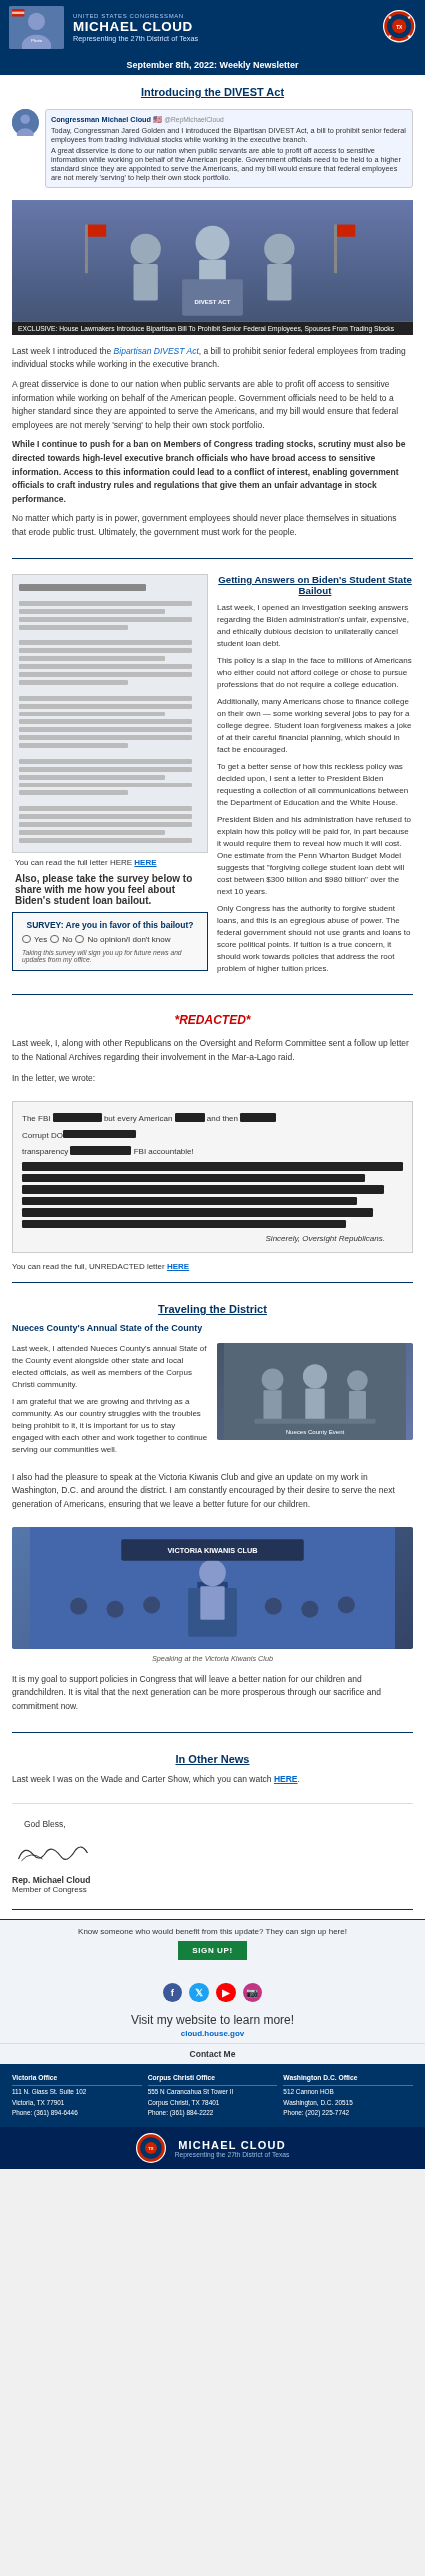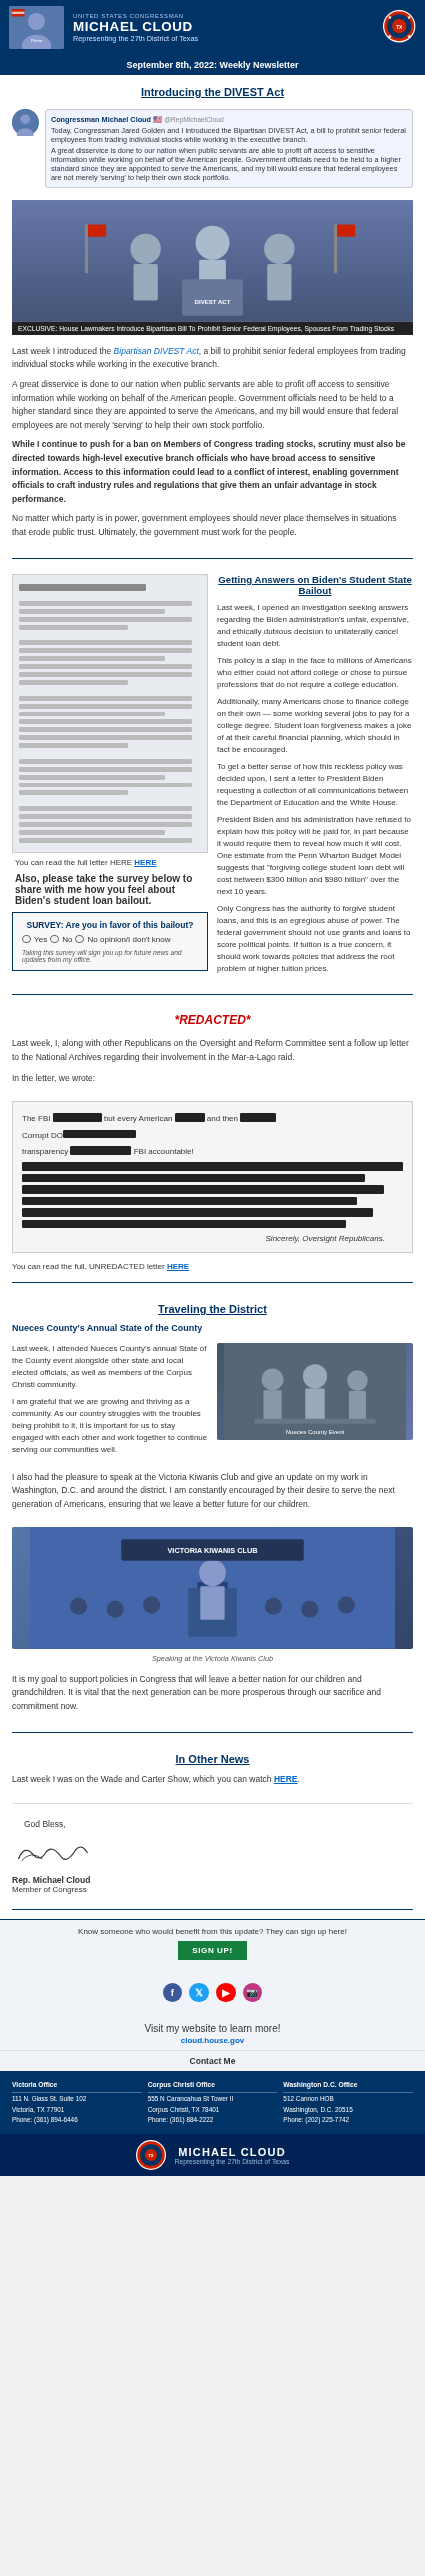--- a/index.html
+++ b/index.html
@@ -726,21 +726,21 @@
     <button class="signup-btn">SIGN UP!</button>
   </div>
 
   <div style="text-align:center; padding:4.9px 0; background:#f0f4f8;">
     <div class="social-icons-row">
       <div class="social-icon-circle si-fb">f</div>
       <div class="social-icon-circle si-tw">𝕏</div>
       <div class="social-icon-circle si-yt">▶</div>
       <div class="social-icon-circle si-ig">📷</div>
     </div>
-    <div style="font-size:10px; margin-top:15px;">Visit my website to learn more!</div>
+    <div style="font-size:12px; margin-top:5px;">Visit my website to learn more!</div>
     <div style="font-size:8px; color:#0066cc; font-weight:bold; margin-top:1.8px;">cloud.house.gov</div>
   </div>
 
   <div style="background:#f0f4f8; text-align:center; padding:4.9px; font-weight:bold; font-size:8.5px; border-top:0.6px solid #ddd;">Contact Me</div>
 
   <div class="footer-contact">
     <div class="footer-offices">
       <div class="footer-office">
         <div class="footer-office-title">Victoria Office</div>
         <div>111 N. Glass St. Suite 102</div>

